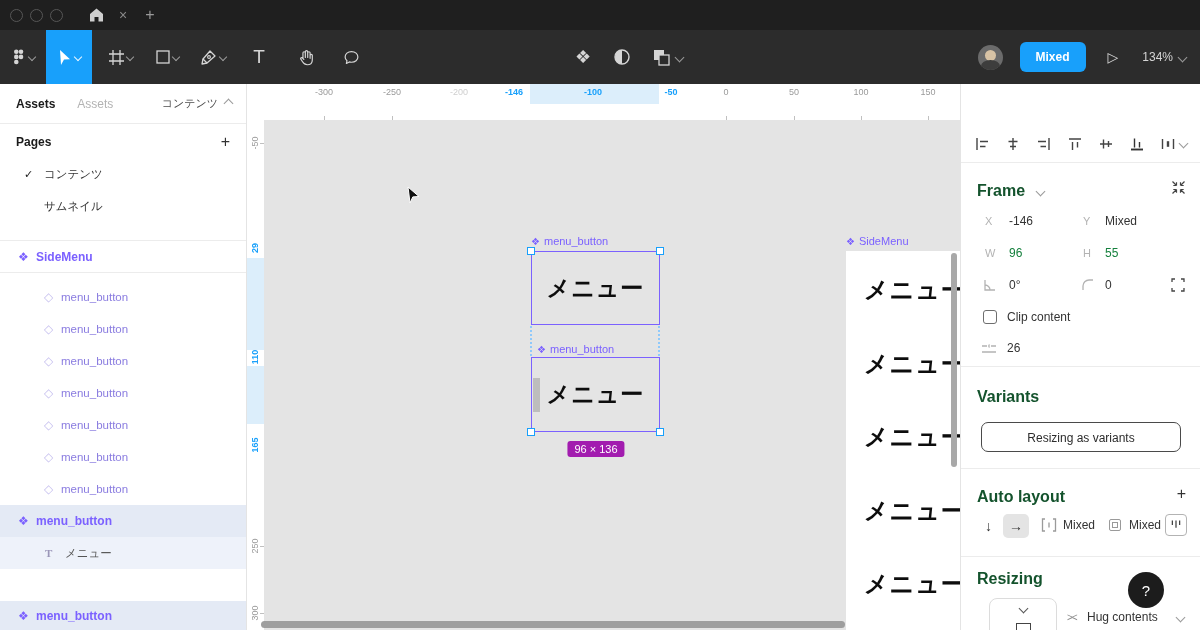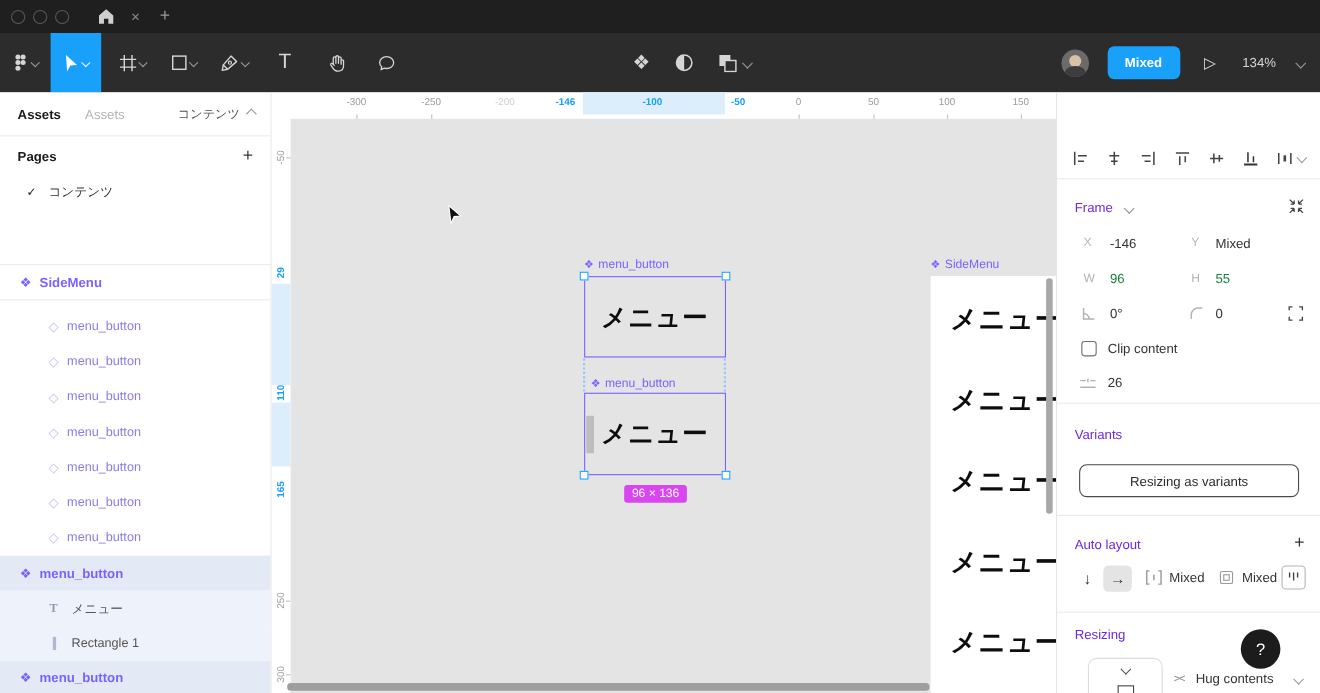--- a/index.html
+++ b/index.html
@@ -24,21 +24,21 @@
   .tool .chv{width:5px;height:5px;border-color:#9a9a9a}
   .tool.active .chv{border-color:#eaf6ff}
   .t-text{font-size:19px;color:#d5d5d5;font-weight:400}
   .center-icons{position:absolute;left:575px;top:30px;height:54px;display:flex;align-items:center;gap:14px}
   .right-icons{position:absolute;right:0;top:30px;height:54px;display:flex;align-items:center;padding-right:14px}
   .avatar{width:25px;height:25px;border-radius:50%;background:#6b6b6b;overflow:hidden;position:relative}
   .avatar .head{position:absolute;left:7px;top:5px;width:11px;height:11px;border-radius:50%;background:#d8c3a5}
   .avatar .body{position:absolute;left:3px;top:15px;width:19px;height:12px;border-radius:50%;background:#3d3d3d}
   .share-btn{margin-left:17px;background:#18a0fb;color:#fff;font-size:12px;font-weight:600;border:none;border-radius:6px;padding:8px 16px}
   .play{color:#d5d5d5;font-size:14px;margin-left:22px}
-  .zoom-ctl{color:#d5d5d5;font-size:12px;margin-left:24px;display:flex;align-items:center;gap:19px}
+  .zoom-ctl{color:#d5d5d5;font-size:12px;margin-left:24px;display:flex;align-items:center;gap:6px}
   .zoom-ctl .chv{border-color:#9a9a9a}
   
   .sidebar{left:0;top:84px;width:247px;height:546px;background:#fff;border-right:1px solid #e4e4e4;box-sizing:border-box}
   .s-tabs{position:absolute;left:0;top:0;width:100%;height:40px;border-bottom:1px solid #ececec;display:flex;align-items:center;box-sizing:border-box}
   .s-tab-layers{font-size:12px;font-weight:700;color:#1a1a1a;margin-left:16px}
   .s-tab-assets{font-size:12px;color:#b3b3b3;margin-left:22px}
   .s-pagesel{margin-left:auto;margin-right:14px;font-size:11px;color:#4d4d4d;display:flex;align-items:center;gap:7px}
   .s-pagesel .chv{border-color:#9a9a9a}
   .s-hdr{position:absolute;left:16px;font-size:12px;font-weight:700;color:#1a1a1a}
   .s-plus{position:absolute;right:16px;color:#333;font-size:16px;font-weight:400}
@@ -51,50 +51,50 @@
   .inst-name{color:#8a7ce0;font-size:11.5px}
   .row-sel{background:#e4eaf5}
   .row-sel-child{background:#eef2fa}
   .t-ic{margin-left:45px;width:20px;color:#9a96b8;font-size:11px;font-weight:700;font-family:"Liberation Serif","DejaVu Serif",serif}
   .rect-ic{margin-left:48px;width:17px}
   .rect-ic i{display:block;width:3px;height:12px;background:#b9b4d6}
   .child-name{color:#555;font-size:11.5px}
   .divider-h{position:absolute;left:0;width:100%;border-top:1px solid #ececec}
   
   .canvas-bg{left:264px;top:104px;width:696px;height:526px;background:#e4e4e4}
-  .ruler-top{left:247px;top:84px;width:713px;height:24px;background:#fff}
+  .ruler-top{left:247px;top:84px;width:713px;height:36px;background:#fff}
   .ruler-left{left:247px;top:104px;width:17px;height:526px;background:#fff}
   .rt-label{position:absolute;top:3px;font-size:9px;color:#9a9a9a;transform:translateX(-50%)}
   .rt-label.blue{color:#18a0fb;font-weight:700}
   .rt-label.faded{color:#cfcfcf}
   .rt-tick{position:absolute;bottom:0;width:1px;height:4px;background:#c0c0c0}
   .rt-band{position:absolute;top:0;height:20px;background:#dceefb}
   .rl-band{position:absolute;left:0;width:17px;background:#dceefb}
   .rl-label{position:absolute;left:-4px;width:24px;text-align:center;font-size:9px;color:#9a9a9a;transform:rotate(-90deg)}
   .rl-label.blue{color:#18a0fb;font-weight:700}
   .rl-tick{position:absolute;right:0;width:4px;height:1px;background:#c0c0c0}
   .frame-label{position:absolute;font-size:11px;color:#7b61ff;white-space:nowrap}
   .frame-label .cmp-glyph{font-size:10px;margin-right:4px}
   .sel-frame{position:absolute;border:1.5px solid #7b61ff;box-sizing:border-box;display:flex;align-items:center;justify-content:center}
   .jp-big{font-size:23px;font-weight:700;color:#0d0d0d;letter-spacing:1px;white-space:nowrap}
   .dash-v{position:absolute;width:0;border-left:2px dotted #8fc9fb}
   .handle{position:absolute;width:8px;height:8px;background:#fff;border:1.5px solid #18a0fb;box-sizing:border-box}
-  .size-badge{position:absolute;transform:translateX(-50%);background:#d946ef;color:#fff;font-size:11px;padding:2px 7px;border-radius:3px;white-space:nowrap}
+  .size-badge{position:absolute;transform:translateX(-50%);background:#a21caf;color:#fff;font-size:11px;padding:2px 7px;border-radius:3px;white-space:nowrap}
   .sidemenu-frame{position:absolute;left:846px;top:251px;width:114px;height:379px;background:#fff}
   .sm-item{position:absolute;left:18px;font-size:24px;font-weight:700;color:#0d0d0d;letter-spacing:1px;white-space:nowrap}
   .scroll-v{position:absolute;left:951px;top:253px;width:6px;height:214px;background:#a8a8a8;border-radius:3px}
   .scroll-h{position:absolute;left:261px;top:621px;width:584px;height:7px;background:#9e9e9e;border-radius:4px}
   
   .panel{left:960px;top:84px;width:240px;height:546px;background:#fff;border-left:1px solid #e4e4e4;box-sizing:border-box}
   .p-tabs{position:absolute;left:0;top:0;width:100%;height:40px;border-bottom:1px solid #ececec;display:flex;align-items:center;box-sizing:border-box}
   .p-tab{font-size:12px;color:#b3b3b3;margin-left:16px}
   .p-tab.active{color:#1a1a1a;font-weight:700}
   .align-row{position:absolute;left:0;top:41px;width:100%;height:38px;border-bottom:1px solid #ececec;display:flex;align-items:center;justify-content:space-between;padding:0 13px;box-sizing:border-box}
   .align-row svg{display:block}
-  .p-sec-hdr{position:absolute;left:16px;font-size:12px;font-weight:400;color:#6d28d9}
+  .p-sec-hdr{position:absolute;left:16px;font-size:16px;font-weight:700;color:#14532d}
   .p-chv{color:#9a9a9a}
   .p-lab{position:absolute;font-size:11px;color:#b3b3b3}
   .p-val{position:absolute;font-size:12px;color:#333}
   .p-val.dim{color:#15803d}
   .p-div{position:absolute;left:0;width:100%;border-top:1px solid #ececec}
   .checkbox{position:absolute;width:14px;height:14px;border:1.5px solid #6e6e6e;border-radius:3px;box-sizing:border-box}
   .variants-btn{position:absolute;left:20px;width:200px;height:30px;border:1px solid #4a4a4a;border-radius:7px;background:#fff;font-size:12px;color:#2c2c2c;text-align:center;line-height:28px;box-sizing:border-box}
   .al-dir{position:absolute;font-size:14px;color:#333}
   .al-dirbox{position:absolute;width:26px;height:24px;background:#e4e4e4;border-radius:5px;display:flex;align-items:center;justify-content:center;font-size:14px;color:#333}
   .pad-ic{position:absolute;width:12px;height:12px;border:1.3px solid #9a9a9a;border-radius:2px;box-sizing:border-box;display:flex;align-items:center;justify-content:center}
@@ -211,20 +211,24 @@
         <span class="chv up"></span>
       </span>
     </div>
     <span class="s-hdr" style="top:51px">Pages</span>
     <span class="s-plus" style="top:49px">+</span>
 
     <div class="s-row" style="top:76px;height:28px">
       <span class="s-check">✓</span>
       <span class="s-pagename">コンテンツ</span>
     </div>
+    <div class="s-row" style="top:108px;height:28px">
+      <span class="s-check"></span>
+      <span class="s-pagename">サムネイル</span>
+    </div>
 
     <div class="divider-h" style="top:156px"></div>
     <div class="s-row" style="top:157px;border-bottom:1px solid #ececec">
       <span class="cmp-ic">❖</span>
       <span class="cmp-name">SideMenu</span>
     </div>
 
     <div class="s-row" style="top:197px">
       <span class="inst-ic">◇</span>
       <span class="inst-name">menu_button</span>
@@ -254,26 +258,20 @@
       <span class="inst-name">menu_button</span>
     </div>
 
     <div class="s-row row-sel" style="top:421px">
       <span class="cmp-ic">❖</span>
       <span class="cmp-name">menu_button</span>
     </div>
     <div class="s-row row-sel-child" style="top:453px">
       <span class="t-ic">T</span>
       <span class="child-name">メニュー</span>
-    </div>
-    <div class="s-row row-sel-child" style="top:485px">
-      <span class="rect-ic">
-          <i></i>
-        </span>
-      <span class="child-name">Rectangle 1</span>
     </div>
     <div class="s-row row-sel" style="top:517px;height:29px">
       <span class="cmp-ic">❖</span>
       <span class="cmp-name">menu_button</span>
     </div>
   </div>
 
   <div class="canvas-bg abs"></div>
 
   <div class="ruler-top abs">

